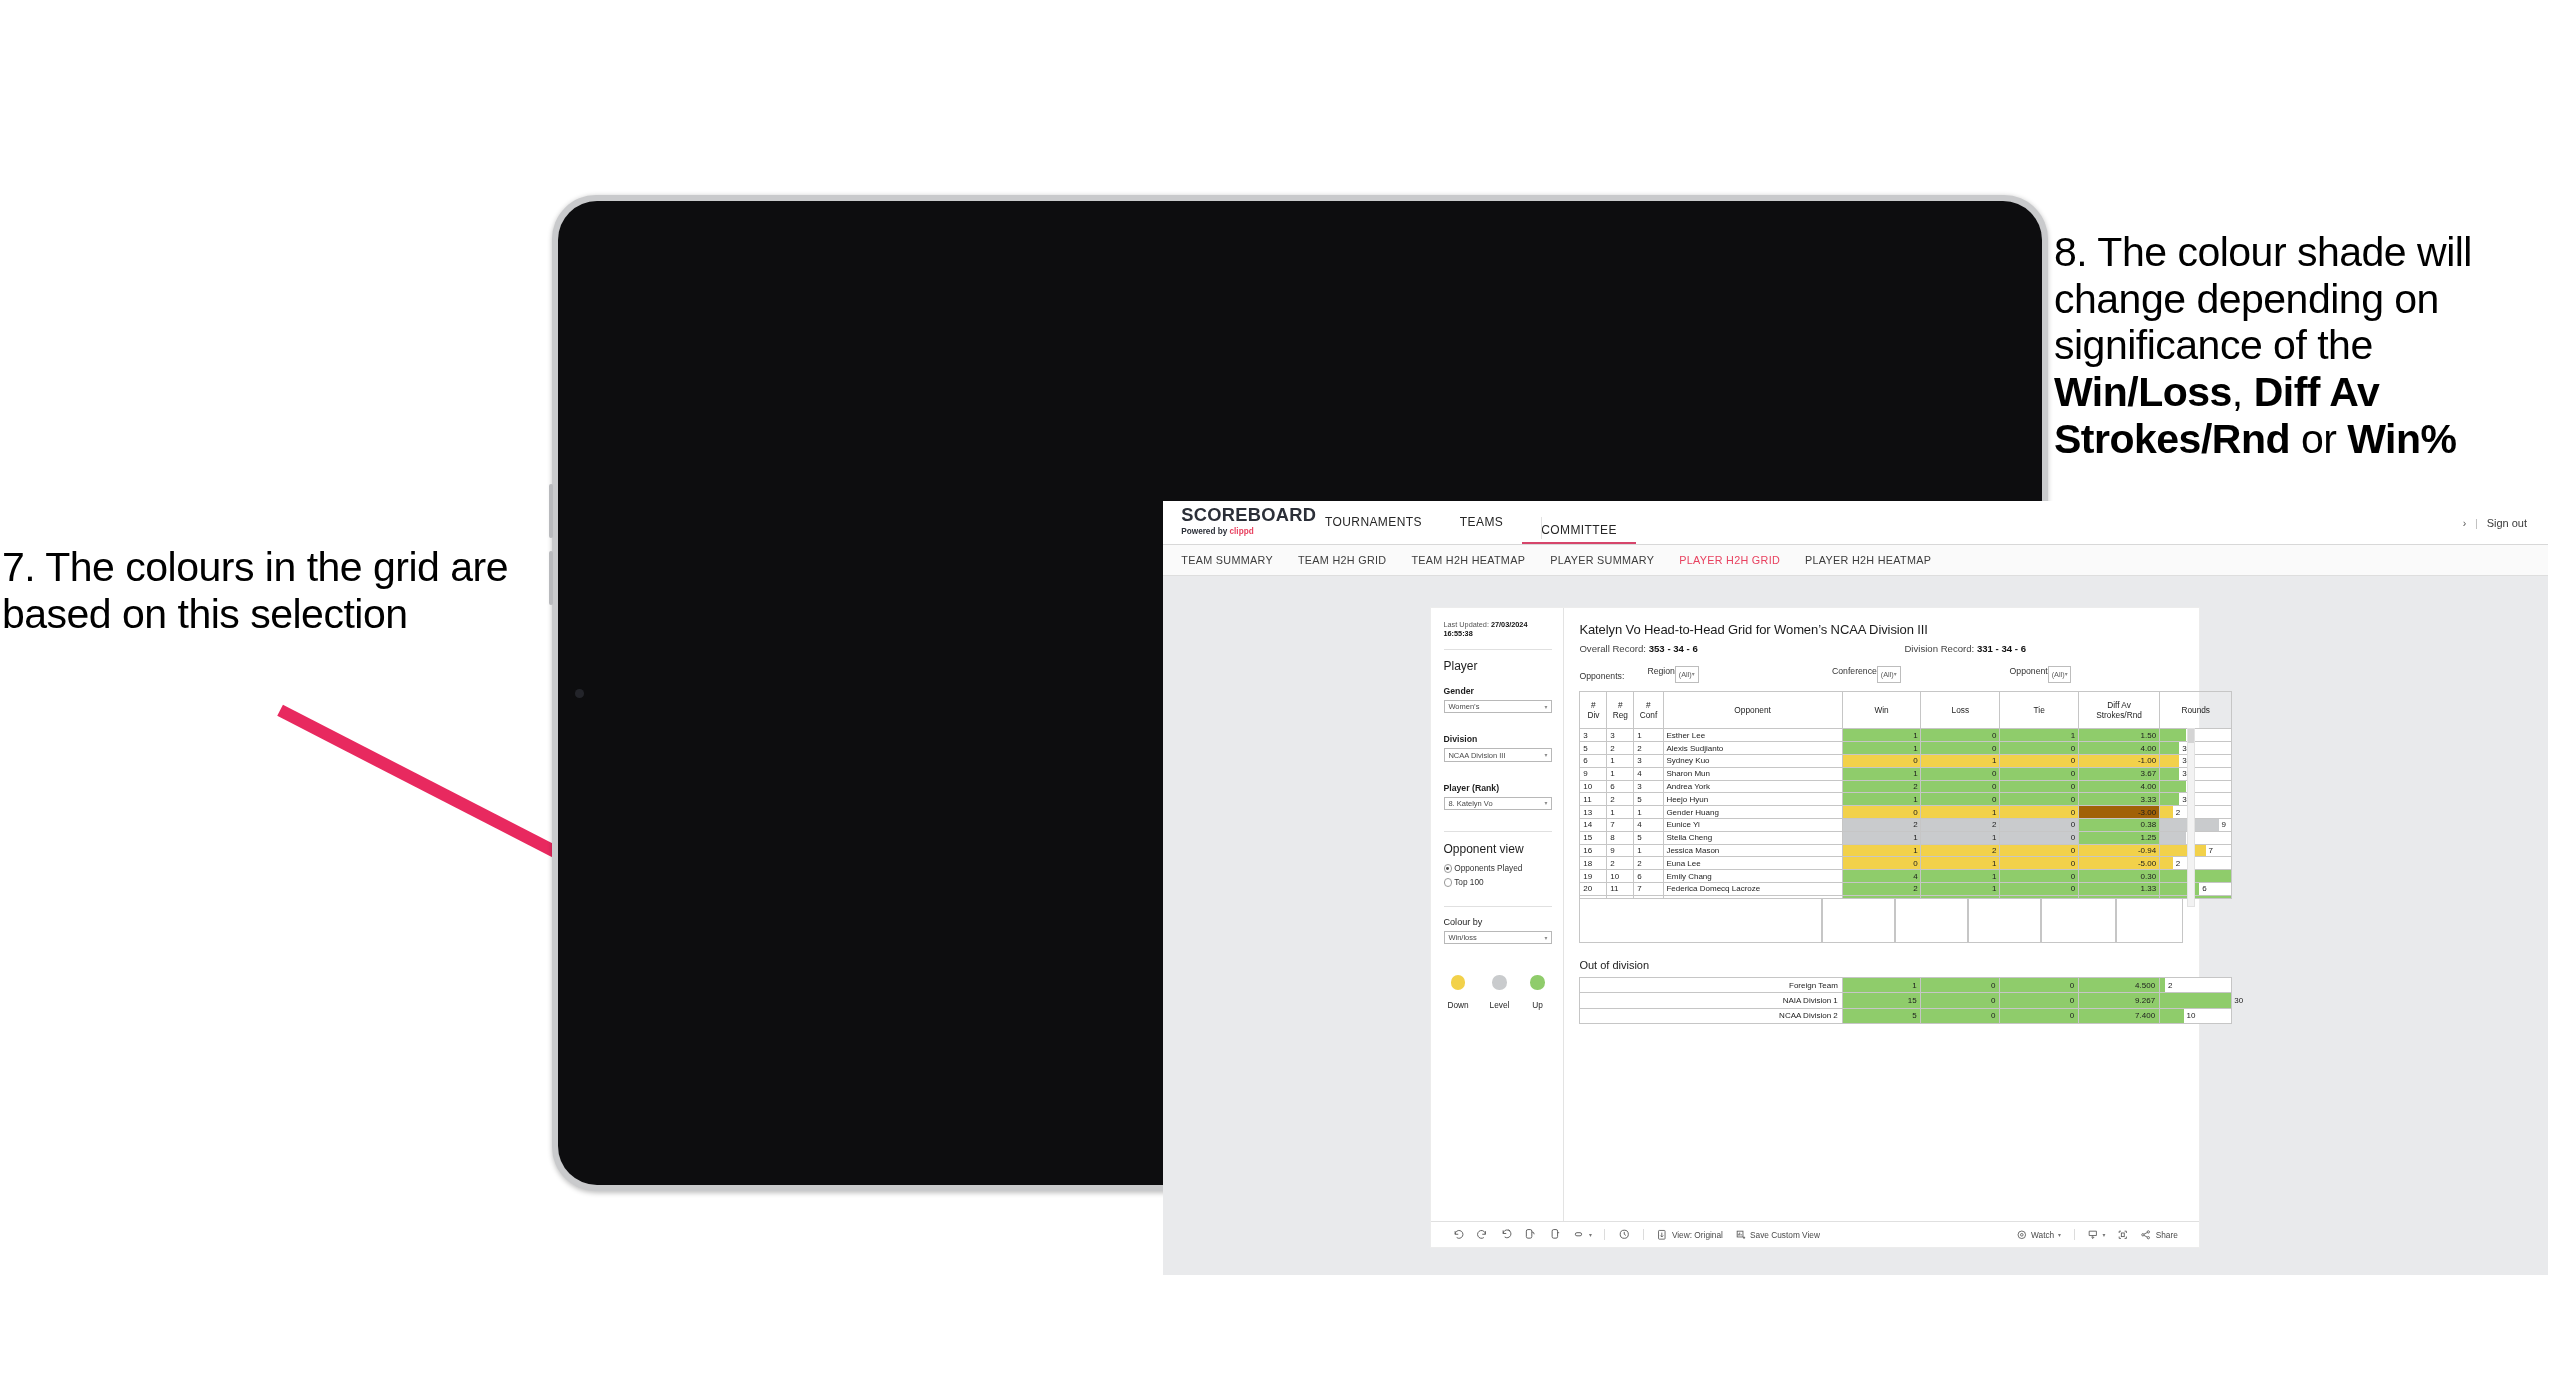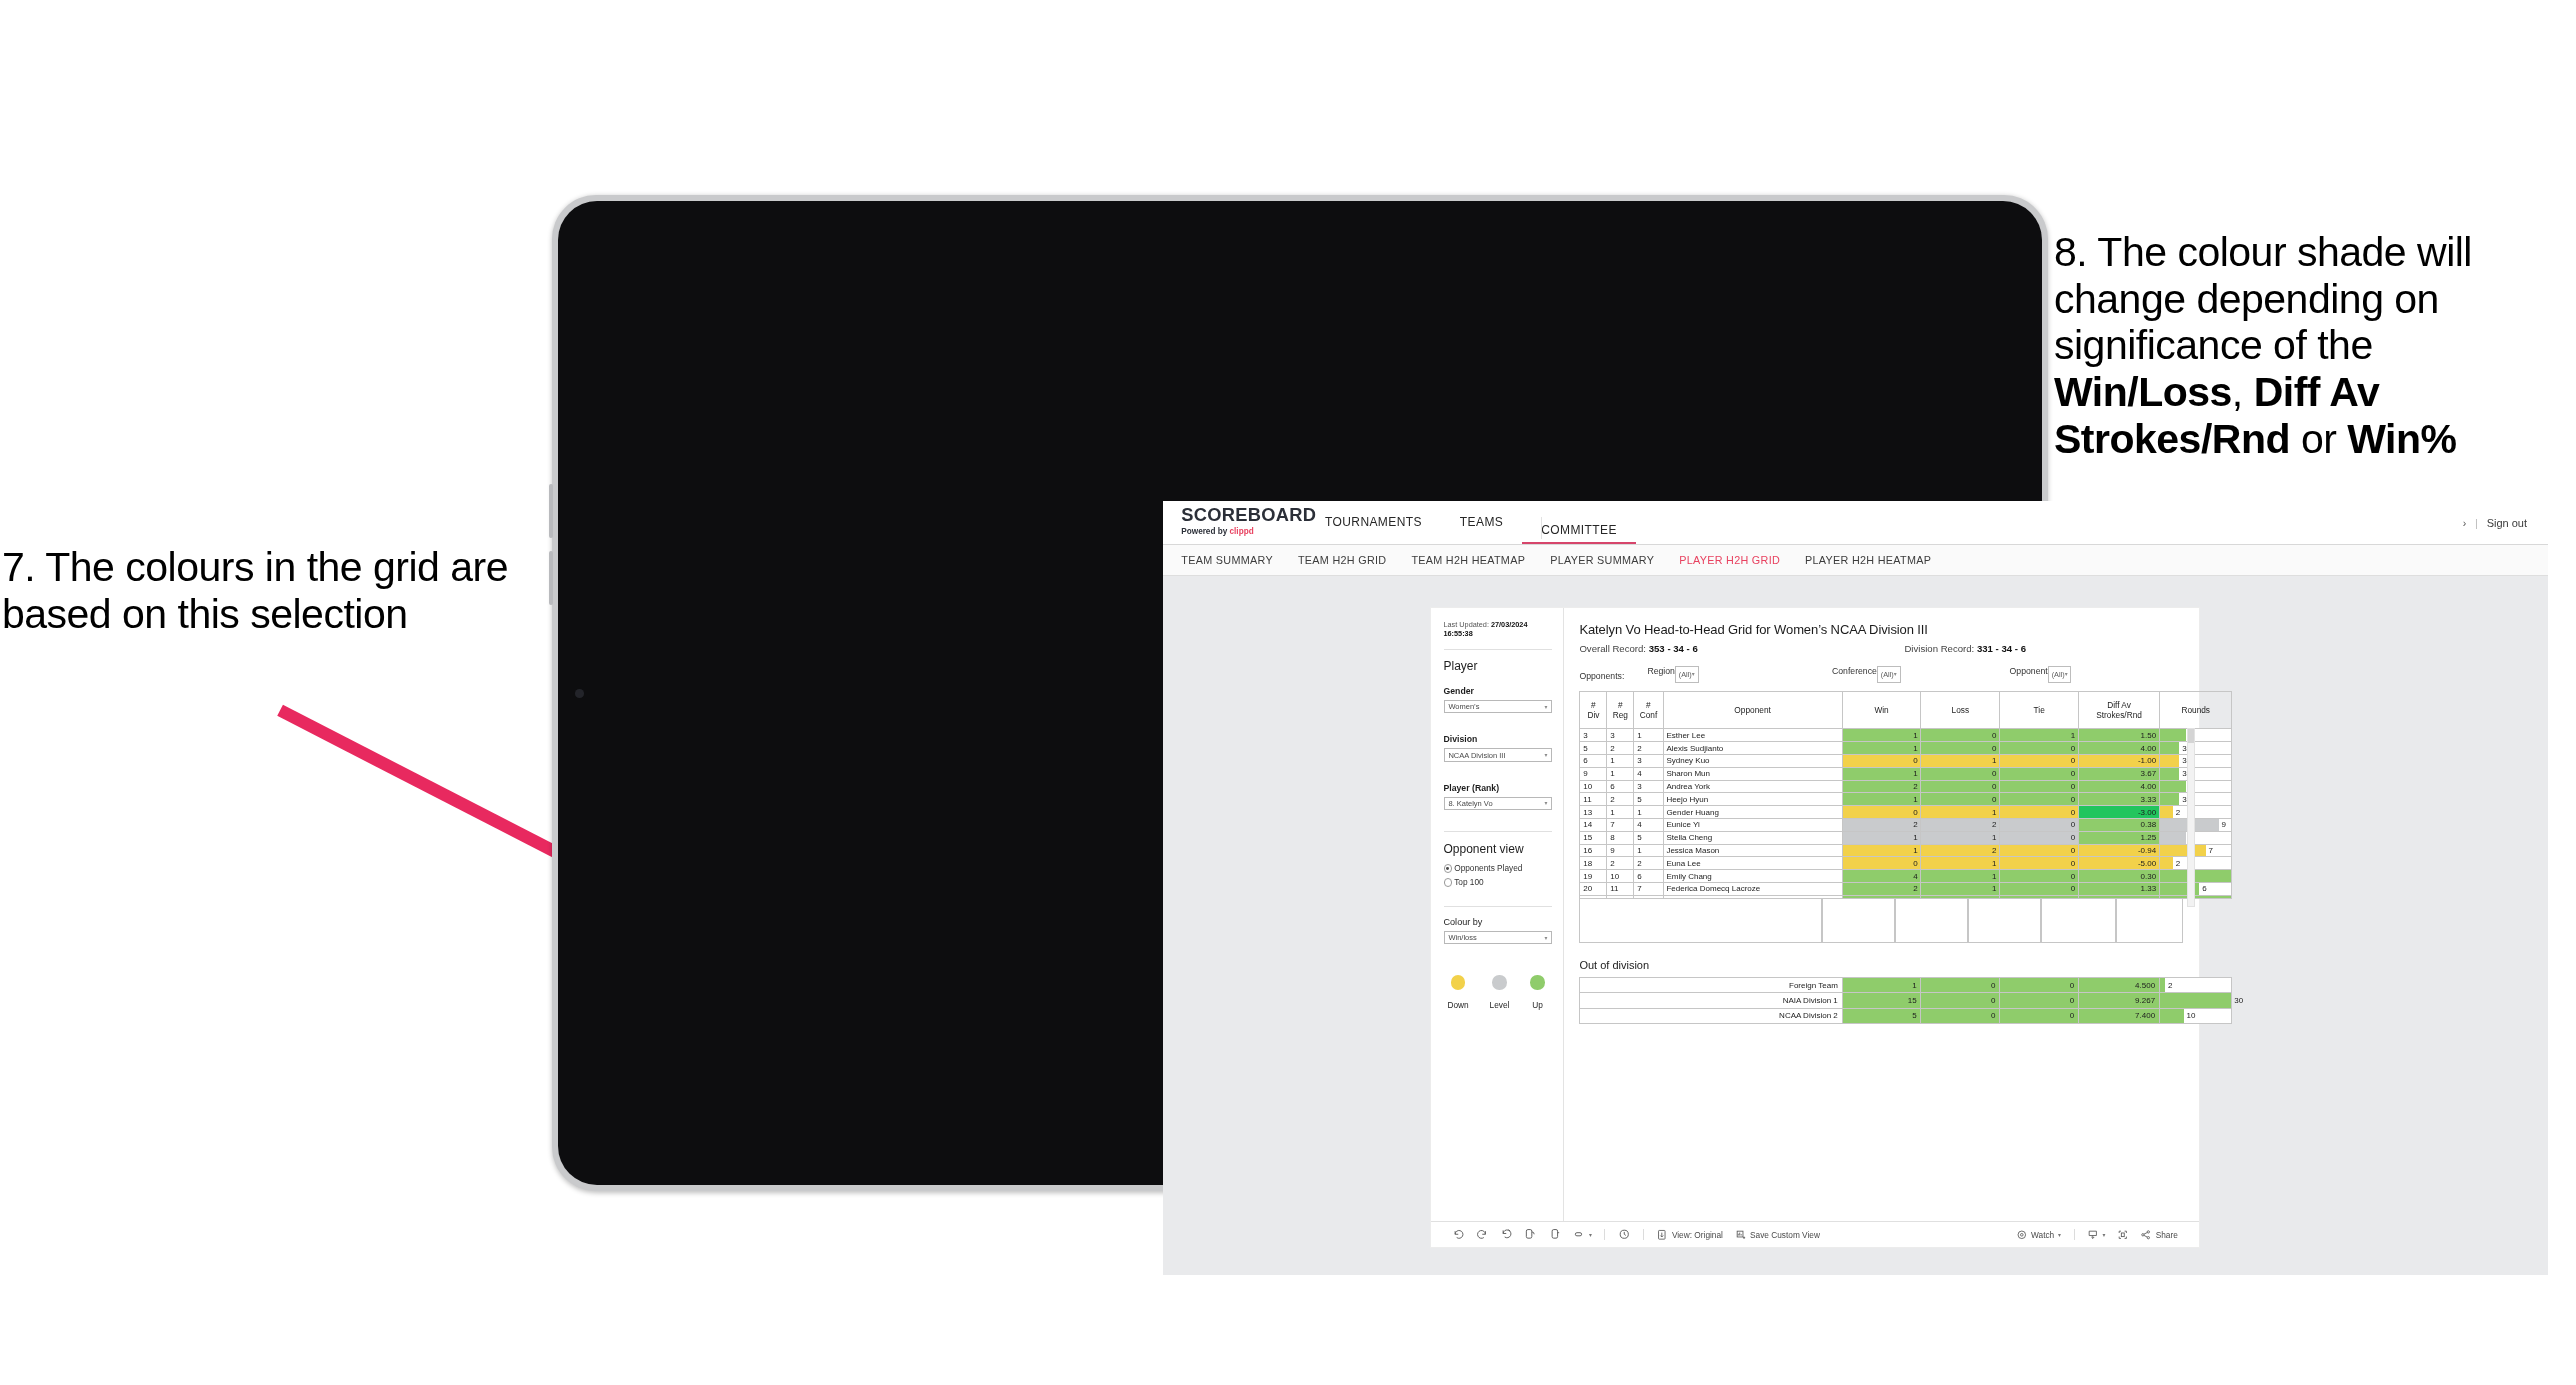--- a/index.html
+++ b/index.html
@@ -465,21 +465,21 @@
                         </td>
                       </tr>
                       <tr>
                         <td class="idx">13</td>
                         <td class="idx">1</td>
                         <td class="idx">1</td>
                         <td class="name">Gender Huang</td>
                         <td class="num" style="background:#f2d14a">0</td>
                         <td class="num" style="background:#f2d14a">1</td>
                         <td class="num" style="background:#f2d14a">0</td>
-                        <td class="num" style="background:#22c55e">-3.00</td>
+                        <td class="num" style="background:#a16207">-3.00</td>
                         <td class="rounds">
                           <span class="rbar" style="width:18%;background:#f2d14a;"></span>
                           <span class="rlabel" style="left:calc(18% + 2.9px);">2</span>
                         </td>
                       </tr>
                       <tr>
                         <td class="idx">14</td>
                         <td class="idx">7</td>
                         <td class="idx">4</td>
                         <td class="name">Eunice Yi</td>

